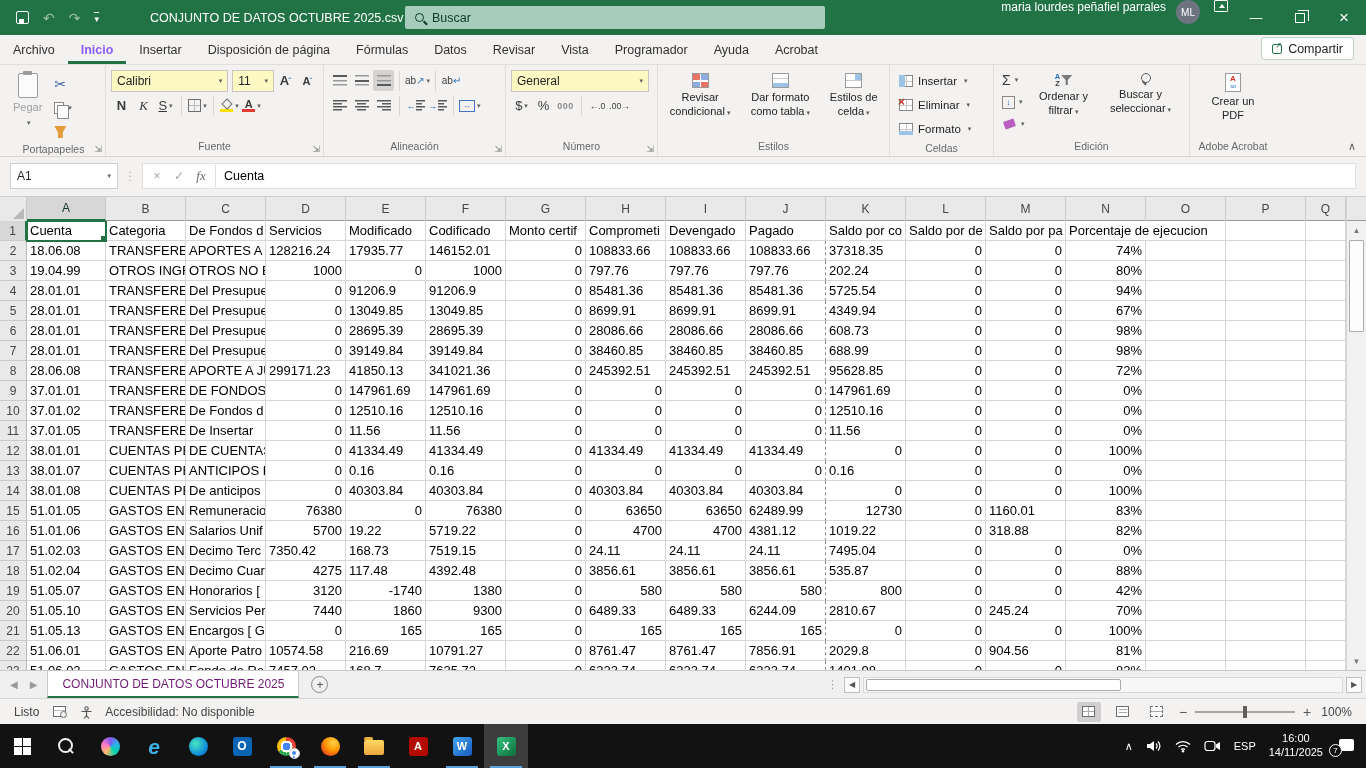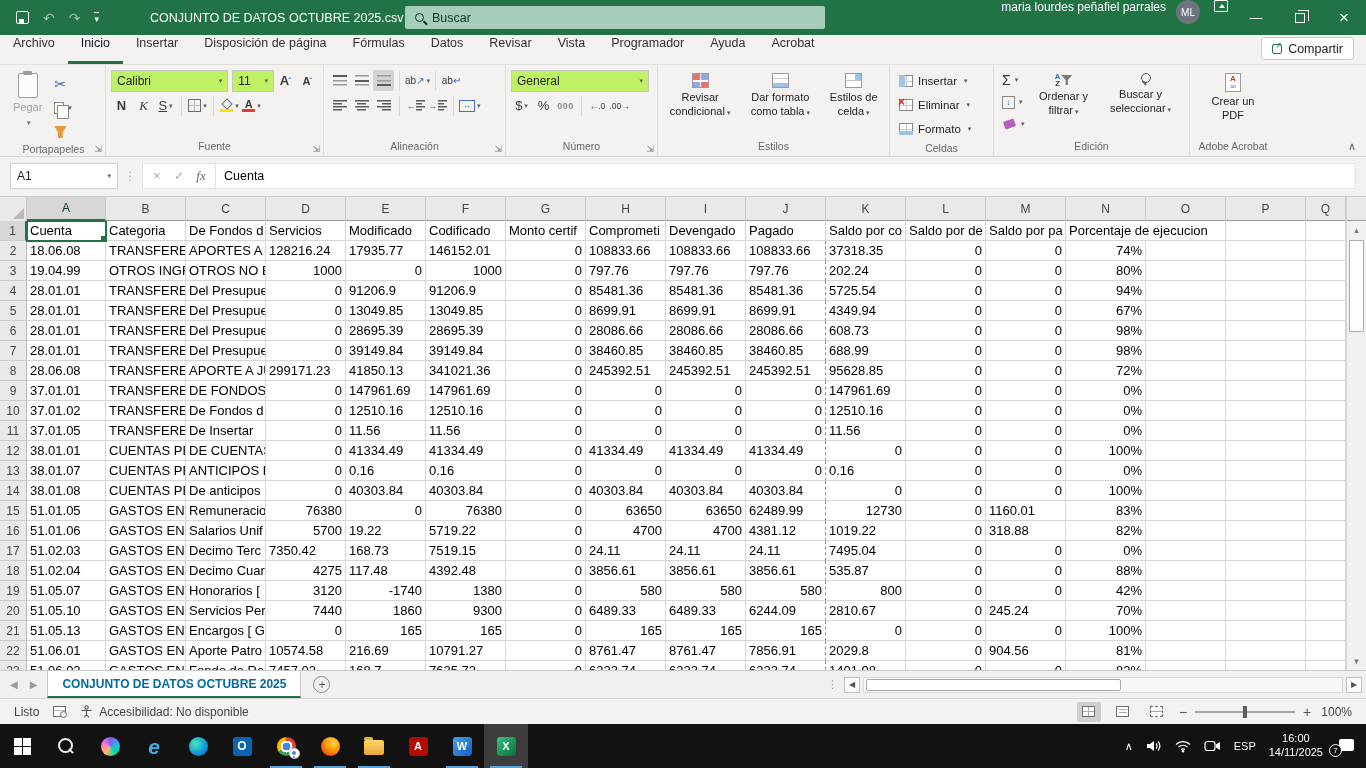--- a/index.html
+++ b/index.html
@@ -22,39 +22,39 @@
 .user-name{font-size:12px;margin-right:10px}
 .avatar{width:24px;height:24px;border-radius:50%;background:#6d7480;color:#fff;font-size:10px;display:flex;align-items:center;justify-content:center;margin-right:14px}
 .ribopts{width:14px;height:12px;border:1.2px solid #fff;border-radius:1px;position:relative;margin-right:6px}
 .ribopts:after{content:"";position:absolute;left:4px;top:2px;border:3px solid transparent;border-bottom:4px solid #fff;transform:translateY(-2px)}
 .winbtn{width:44px;height:35px;display:flex;align-items:center;justify-content:center;color:#fff;font-size:13px}
 .restore-ic{width:10px;height:10px;border:1.2px solid #fff;position:relative}
 .restore-ic:before{content:"";position:absolute;left:2px;top:-4px;width:10px;height:10px;border:1.2px solid #fff;border-bottom:none;border-left:none}
 
 .tabrow{height:30px;background:#f3f2f1;display:flex;align-items:flex-end;position:relative;border-bottom:1px solid #e1dfdd}
 .rtab{padding:6px 13px 7px;font-size:12.5px;color:#323130;cursor:pointer;white-space:nowrap}
-.rtab.active{color:#0f172a;font-weight:normal;border-bottom:3px solid #217346;padding-bottom:11px}
+.rtab.active{color:#8b5cf6;font-weight:bold;border-bottom:3px solid #217346;padding-bottom:4px}
 .share-btn{position:absolute;right:12px;bottom:4px;background:#fff;border:1px solid #bdd4c6;border-radius:3px;height:23px;display:flex;align-items:center;gap:6px;padding:0 10px;font-size:12.5px;color:#242424}
 .share-ic{width:10px;height:10px;border:1.2px solid #217346;border-radius:2px;position:relative}
 .share-ic:after{content:"↗";position:absolute;font-size:8px;color:#217346;left:2px;top:-4px}
 
 .ribbon{height:92px;background:#f3f2f1;display:flex;position:relative;border-bottom:1px solid #d8d6d4;padding-left:2px}
 .rgroup{display:flex;flex-direction:column;border-right:1px solid #e0dedb;position:relative;padding:3px 5px 0}
 .rg-body{display:flex;flex:1;gap:3px}
 .glabel{height:17px;font-size:10.5px;color:#696969;text-align:center;line-height:15px}
 .launcher{position:absolute;right:3px;bottom:2px;font-size:9px;color:#7a7a7a}
 .bigbtn{display:flex;flex-direction:column;align-items:center;justify-content:flex-start;gap:3px;padding:5px 6px 2px;font-size:11px;color:#242424;border-radius:2px;line-height:1.25;text-align:center}
 .bigbtn.disabled{color:#a0a0a0}
 .caret{font-size:7px;color:#5f5f5f;margin-left:2px}
 .minicol{display:flex;flex-direction:column;justify-content:flex-start;gap:4px;padding-top:6px}
 .mini{height:20px;display:flex;align-items:center;gap:2px;padding:0 3px;border-radius:2px}
 .rrow{display:flex;align-items:center;height:25px;gap:1px}
 .sbtn{min-width:21px;height:21px;display:flex;align-items:center;justify-content:center;border-radius:2px;color:#3b3b3b}
 .sbtn.active{background:#d5d3d1}
-.combo{border:1px solid #c8c6c4;background:#bef264;height:22px;display:flex;align-items:center;font-size:12px;color:#242424;padding:0 5px;justify-content:space-between}
+.combo{border:1px solid #c8c6c4;background:#fef9c3;height:22px;display:flex;align-items:center;font-size:12px;color:#242424;padding:0 5px;justify-content:space-between}
 .vsep{width:1px;height:20px;background:#d8d6d4;margin:0 4px}
 
 .ic-clip{width:20px;height:25px;border:1.4px solid #9b9b9b;border-radius:2px;background:#fcfcfc;position:relative}
 .ic-clip:before{content:"";position:absolute;top:-3px;left:4px;width:9px;height:4px;background:#9b9b9b;border-radius:1px}
 .ic-cut{color:#3e66a5;font-size:14px}
 .ic-copy{width:10px;height:12px;border:1.2px solid #8a8886;background:#fff;position:relative}
 .ic-copy:before{content:"";position:absolute;left:2px;top:2px;width:10px;height:12px;border:1.2px solid #8a8886;background:#fff}
 .ic-paint{width:12px;height:12px;background:#e29c3a;clip-path:polygon(0 0,100% 0,70% 55%,70% 100%,30% 100%,30% 55%)}
 .bigA{font-size:13px;font-weight:bold;color:#3b3b3b}
 .smc{font-size:9px;color:#2f71b8;margin-left:-1px}
@@ -129,33 +129,33 @@
 .cell.selcell:after{content:"";position:absolute;right:-2px;bottom:-2px;width:5px;height:5px;background:#217346;border:1px solid #fff}
 
 .vscroll{width:20px;background:#f1f1f1;border-left:1px solid #d4d4d4;display:flex;flex-direction:column}
 .vsc-top{height:24px;background:#e9e9e9;border-bottom:1px solid #9a9a9a}
 .sarrow{height:18px;display:flex;align-items:center;justify-content:center;color:#7a7a7a;font-size:8px}
 .vthumb{margin:1px 2px;height:92px;background:#fdfdfd;border:1px solid #ababab;border-radius:1px}
 .vspace{flex:1}
 
 .tabsbar{height:28px;background:#f0f0f0;border-top:1px solid #c9c9c9;display:flex;align-items:stretch}
 .tabnav{display:flex;align-items:center;gap:12px;padding:0 10px;color:#9a9a9a;font-size:10px}
-.stab{background:#fff;border-right:1px solid #c9c9c9;border-left:1px solid #c9c9c9;border-bottom:2px solid #217346;color:#0369a1;font-weight:bold;font-size:12px;display:flex;align-items:center;padding:0 14px}
+.stab{background:#fff;border-right:1px solid #c9c9c9;border-left:1px solid #c9c9c9;border-bottom:2px solid #217346;color:#701a75;font-weight:normal;font-size:12px;display:flex;align-items:center;padding:0 14px}
 .addtab{width:17px;height:17px;border:1px solid #8a8a8a;border-radius:50%;color:#555;font-size:12px;line-height:14px;text-align:center;align-self:center;margin-left:12px}
 .hspacer{flex:1}
 .hdots{align-self:center;color:#9a9a9a;font-size:11px;margin-right:6px}
 .hbtn{align-self:center;width:16px;height:16px;border:1px solid #c0c0c0;background:#fafafa;color:#555;font-size:8px;display:flex;align-items:center;justify-content:center}
 .htrack{align-self:center;width:480px;height:16px;background:#f7f7f7;border:1px solid #d9d9d9;margin:0 3px;position:relative}
 .hthumb{position:absolute;left:2px;top:1px;height:12px;width:255px;background:#fff;border:1px solid #ababab;border-radius:2px}
 
 .statusbar{height:26px;background:#f3f2f1;border-top:1px solid #d8d6d4;display:flex;align-items:center;font-size:12px;color:#444}
 .sb-left{display:flex;align-items:center;gap:14px;padding-left:14px}
 .macro-ic{width:13px;height:11px;border:1px solid #6e6e6e;background:linear-gradient(#bbb,#bbb) 0 3px/100% 1px no-repeat,#fff;position:relative}
 .macro-ic:after{content:"";position:absolute;right:-2px;bottom:-2px;width:5px;height:5px;border-radius:50%;background:#f3f2f1;border:1px solid #6e6e6e}
-.acc{display:flex;align-items:flex-start;gap:6px}
+.acc{display:flex;align-items:flex-end;gap:12px}
 .sb-right{margin-left:auto;display:flex;align-items:center;gap:10px;padding-right:14px}
 .view-ic{width:24px;height:20px;display:flex;align-items:center;justify-content:center;border-radius:2px}
 .view-ic.active{background:#d0cece}
 .vi{width:13px;height:11px;border:1px solid #6e6e6e;background:#fff}
 .vi.grid{background:linear-gradient(#aaa,#aaa) 50% 0/1px 100% no-repeat,linear-gradient(#aaa,#aaa) 0 50%/100% 1px no-repeat,#fff}
 .vi.page{background:linear-gradient(#aaa,#aaa) 2px 2px/8px 1px no-repeat,linear-gradient(#aaa,#aaa) 2px 5px/8px 1px no-repeat,#fff}
 .vi.brk{background:linear-gradient(#aaa,#aaa) 0 50%/100% 1px no-repeat,#fff;border-style:dashed}
 .zoomer{display:flex;align-items:center;gap:8px}
 .ztrack{width:100px;height:2px;background:#a6a6a6;position:relative}
 .zhandle{position:absolute;left:48px;top:-5px;width:4px;height:12px;background:#605e5c}

